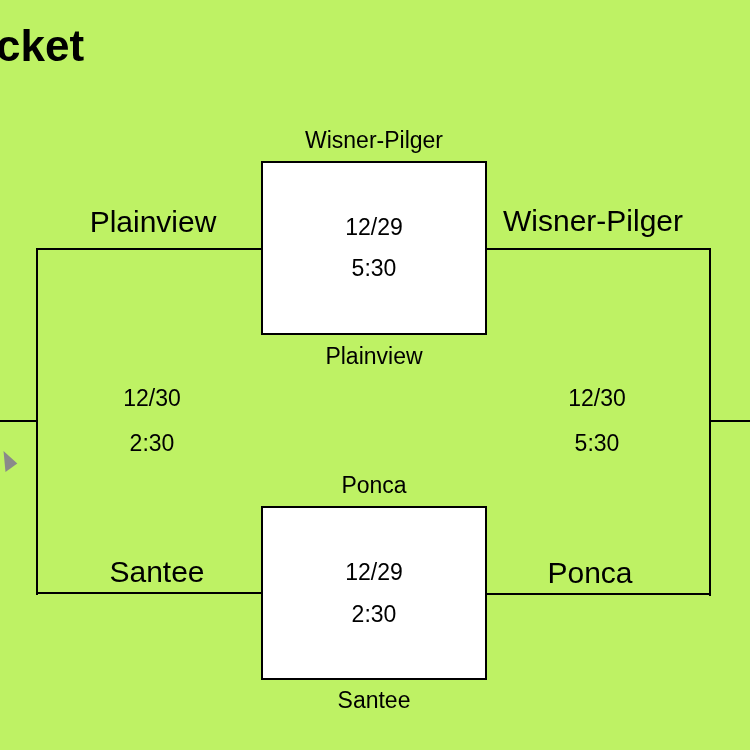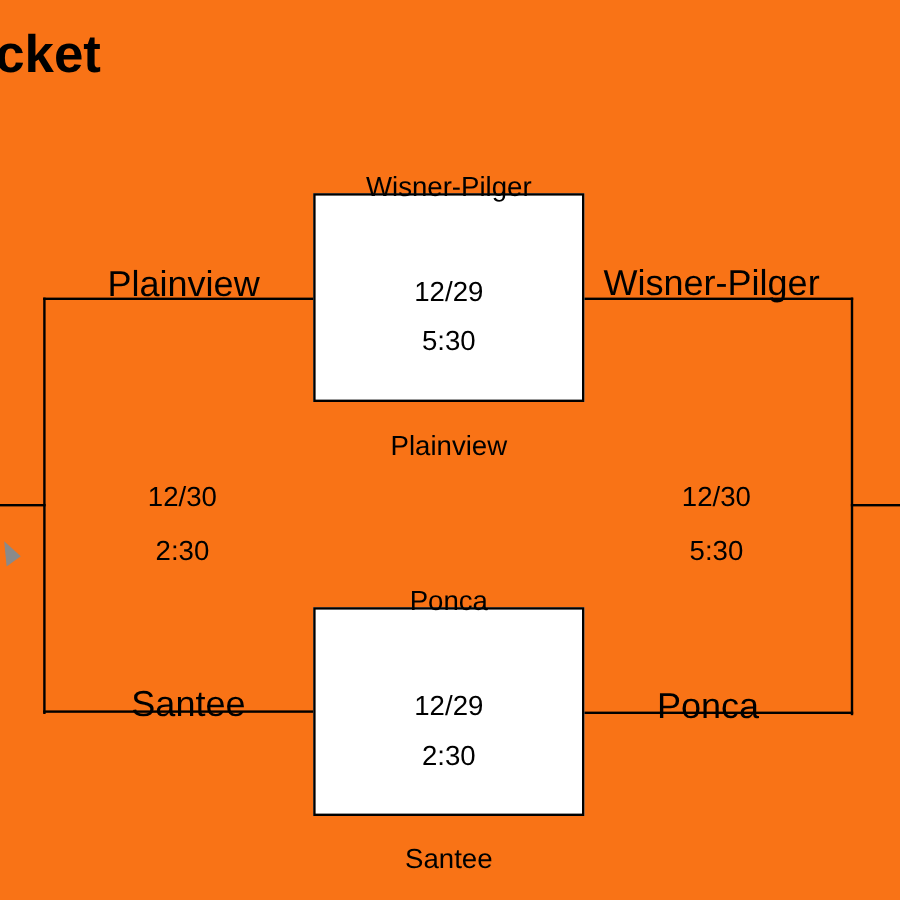--- a/index.html
+++ b/index.html
@@ -5,21 +5,21 @@
   html, body {
     margin: 0;
     padding: 0;
     background: #ffffff;
   }
   .screen {
     position: relative;
     width: 750px;
     height: 750px;
     overflow: hidden;
-    background: #f97316;
+    background: #bef264;
     font-family: "Liberation Sans", "DejaVu Sans", sans-serif;
     color: #000000;
   }
   .title {
     position: absolute;
     left: -4px;
     top: 24px;
     margin: 0;
     font-size: 44px;
     font-weight: 700;
@@ -38,21 +38,20 @@
     height: 174px;
     border: 2px solid #000000;
     box-sizing: border-box;
     background: #ffffff;
   }
   .lbl {
     position: absolute;
     transform: translate(-50%, -50%);
     white-space: nowrap;
     line-height: 1;
-    margin-top: 16px;
   }
   .lbl-lg { font-size: 30px; }
   .lbl-md { font-size: 23px; }
   .cursor {
     position: absolute;
     left: 0;
     top: 448px;
     width: 22px;
     height: 28px;
   }

